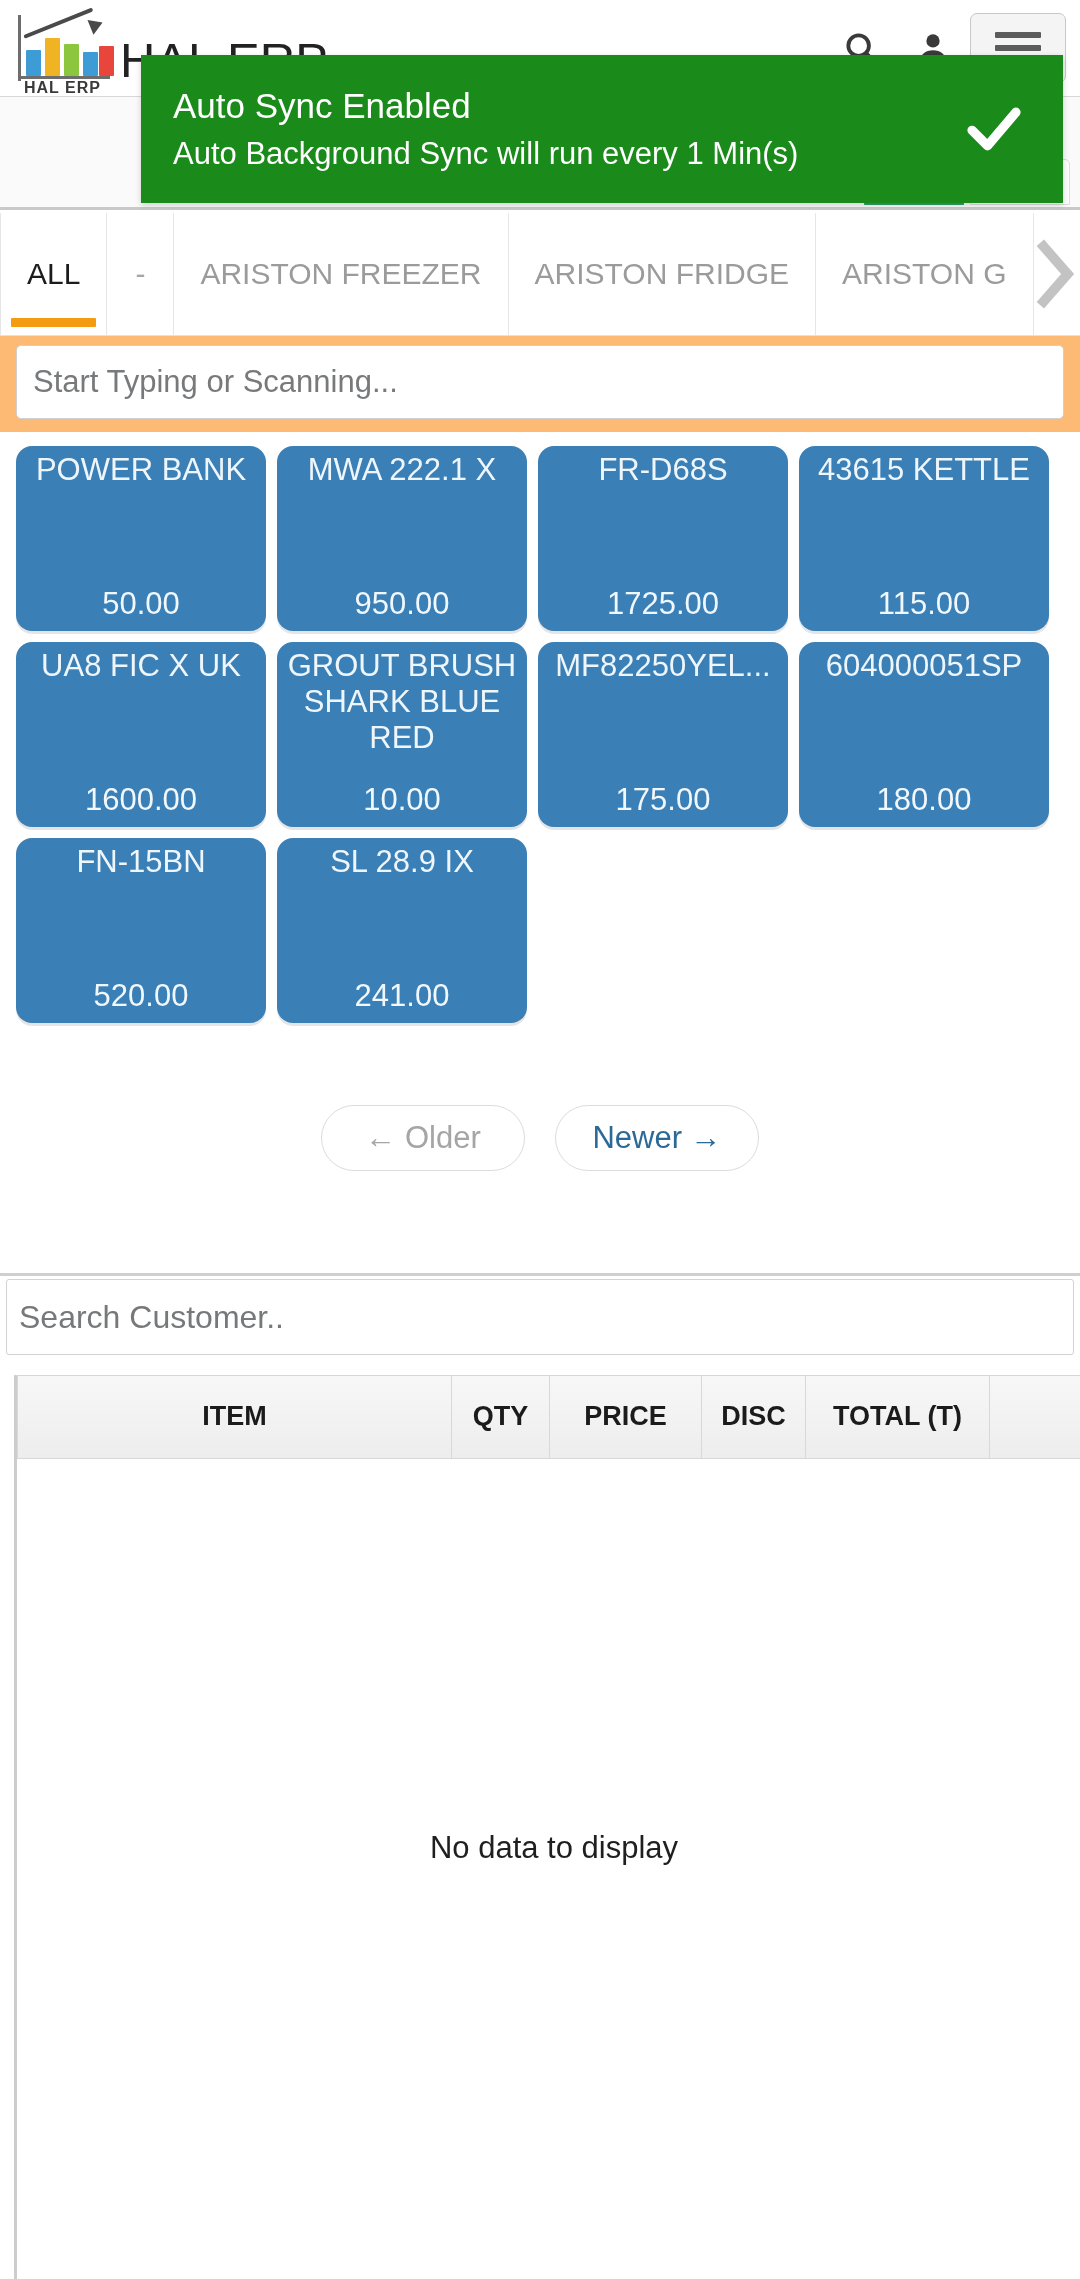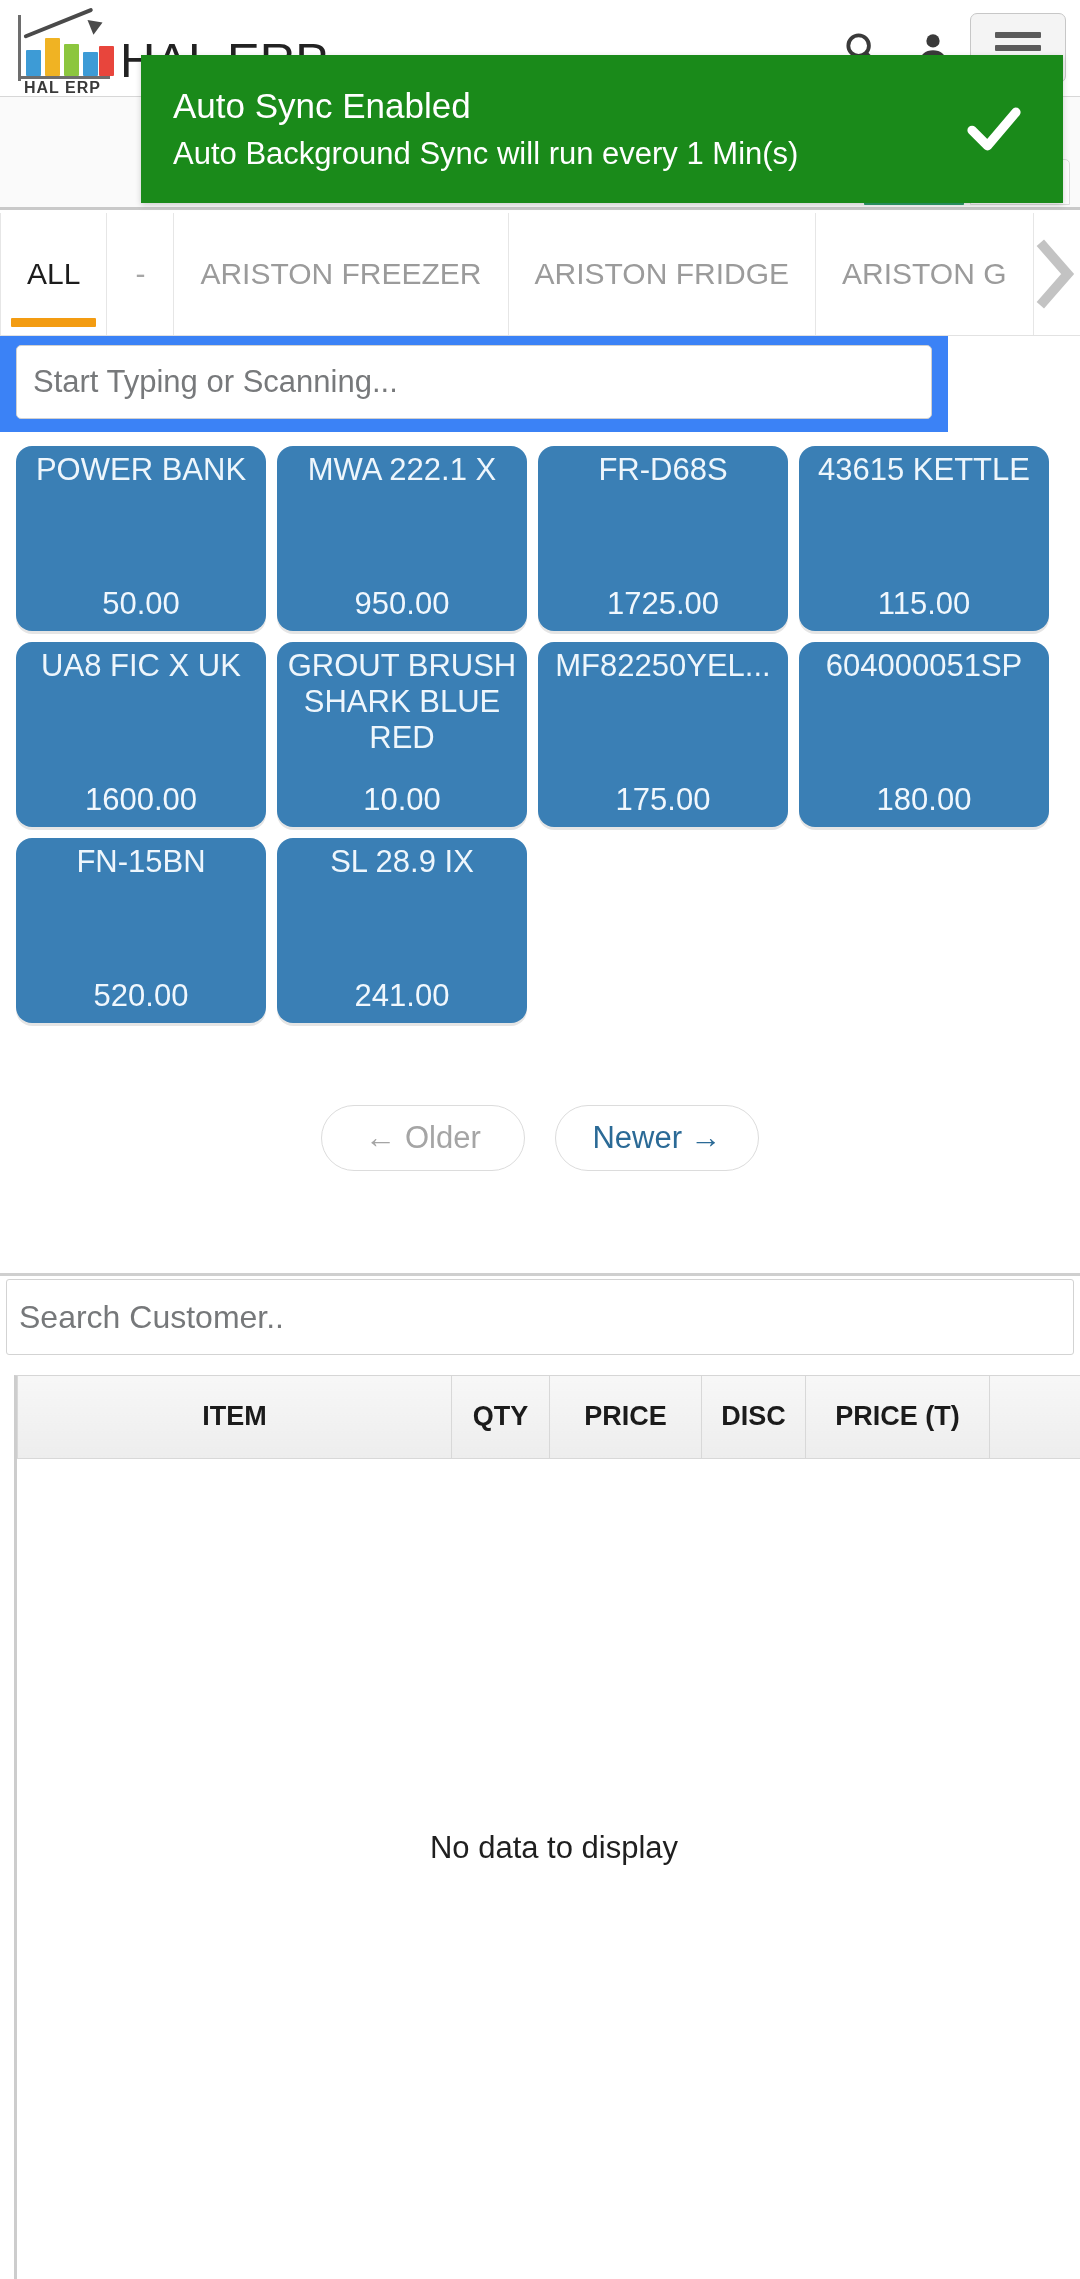--- a/index.html
+++ b/index.html
@@ -153,22 +153,22 @@
     display: flex; align-items: center; justify-content: center;
     color: #c3c3c3;
     pointer-events: auto;
   }
   .tab-chevron svg { width: 56px; height: 78px; }
 
   
   .scanwrap {
     position: absolute;
     left: 0; top: 336px;
-    width: 948px; height: 96px;
-    background: #3b82f6;
+    width: 1080px; height: 96px;
+    background: #fdba74;
     padding: 9px 16px 0 16px;
   }
   .scan-input {
     width: 100%; height: 74px;
     border: 1px solid #d0d0d0;
     border-radius: 5px;
     background: #fff;
     font-size: 31px;
     color: #6b6b6b;
     padding: 0 16px;
@@ -464,21 +464,21 @@
   </div>
 
   <div class="cartwrap">
     <table class="cart">
       <thead>
         <tr>
           <th class="c-item">ITEM</th>
           <th class="c-qty">QTY</th>
           <th class="c-price">PRICE</th>
           <th class="c-disc">DISC</th>
-          <th class="c-total">PRICE (T)</th>
+          <th class="c-total">TOTAL (T)</th>
           <th class="c-extra"></th>
         </tr>
       </thead>
       <tbody></tbody>
     </table>
     <div class="empty-msg">No data to display</div>
   </div>
 
   <div class="toast">
     <div class="toast-texts">

